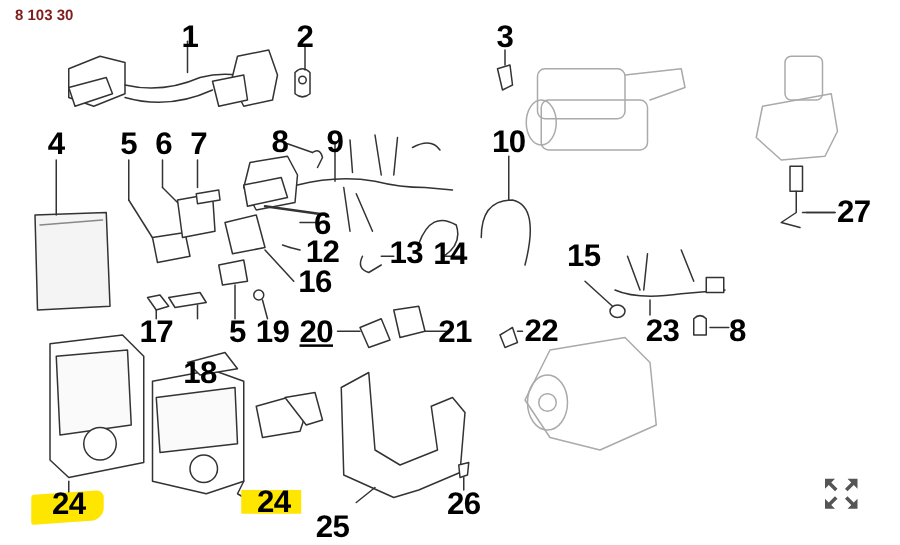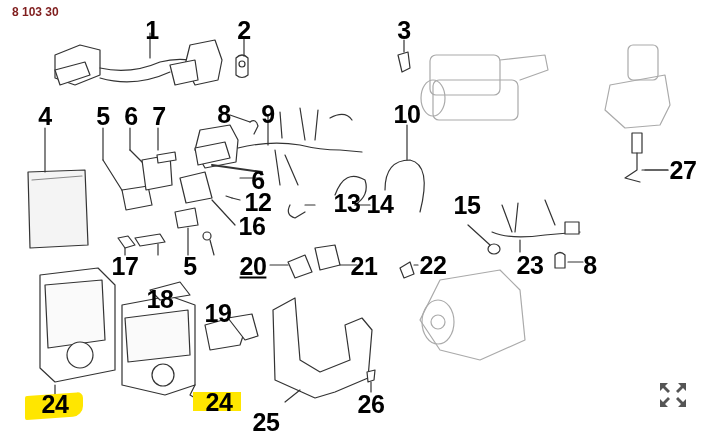--- a/index.html
+++ b/index.html
@@ -179,28 +179,28 @@
 <div class="lbl" style="left:404px;top:30px;">3</div>
 <div class="lbl" style="left:45px;top:116px;">4</div>
 <div class="lbl" style="left:103px;top:116px;">5</div>
 <div class="lbl" style="left:131px;top:116px;">6</div>
 <div class="lbl" style="left:159px;top:116px;">7</div>
 <div class="lbl" style="left:224px;top:114px;">8</div>
 <div class="lbl" style="left:268px;top:114px;">9</div>
 <div class="lbl" style="left:407px;top:114px;">10</div>
 <div class="lbl" style="left:258px;top:180px;">6</div>
 <div class="lbl" style="left:258px;top:202px;">12</div>
-<div class="lbl" style="left:325px;top:203px;margin-left:22px;">13</div>
-<div class="lbl" style="left:380px;top:204px;">14</div>
+<div class="lbl" style="left:325px;top:203px;">13</div>
+<div class="lbl" style="left:360px;top:204px;">14</div>
 <div class="lbl" style="left:467px;top:205px;">15</div>
 <div class="lbl" style="left:252px;top:226px;">16</div>
 <div class="lbl" style="left:125px;top:266px;">17</div>
 <div class="lbl" style="left:160px;top:266px;margin-top:33px;">18</div>
 <div class="lbl" style="left:190px;top:266px;">5</div>
-<div class="lbl" style="left:218px;top:266px;margin-top:47px;">19</div>
+<div class="lbl" style="left:218px;top:266px;">19</div>
 <div class="lbl" style="left:253px;top:266px;text-decoration:underline;">20</div>
 <div class="lbl" style="left:364px;top:266px;">21</div>
 <div class="lbl" style="left:433px;top:265px;">22</div>
 <div class="lbl" style="left:530px;top:265px;text-align:center;">23</div>
 <div class="lbl" style="left:590px;top:265px;">8</div>
 <div class="lbl" style="left:683px;top:170px;">27</div>
 <div class="lbl" style="left:55px;top:404px;">24</div>
 <div class="lbl" style="left:219px;top:402px;">24</div>
 <div class="lbl" style="left:266px;top:422px;">25</div>
 <div class="lbl" style="left:371px;top:404px;">26</div>

